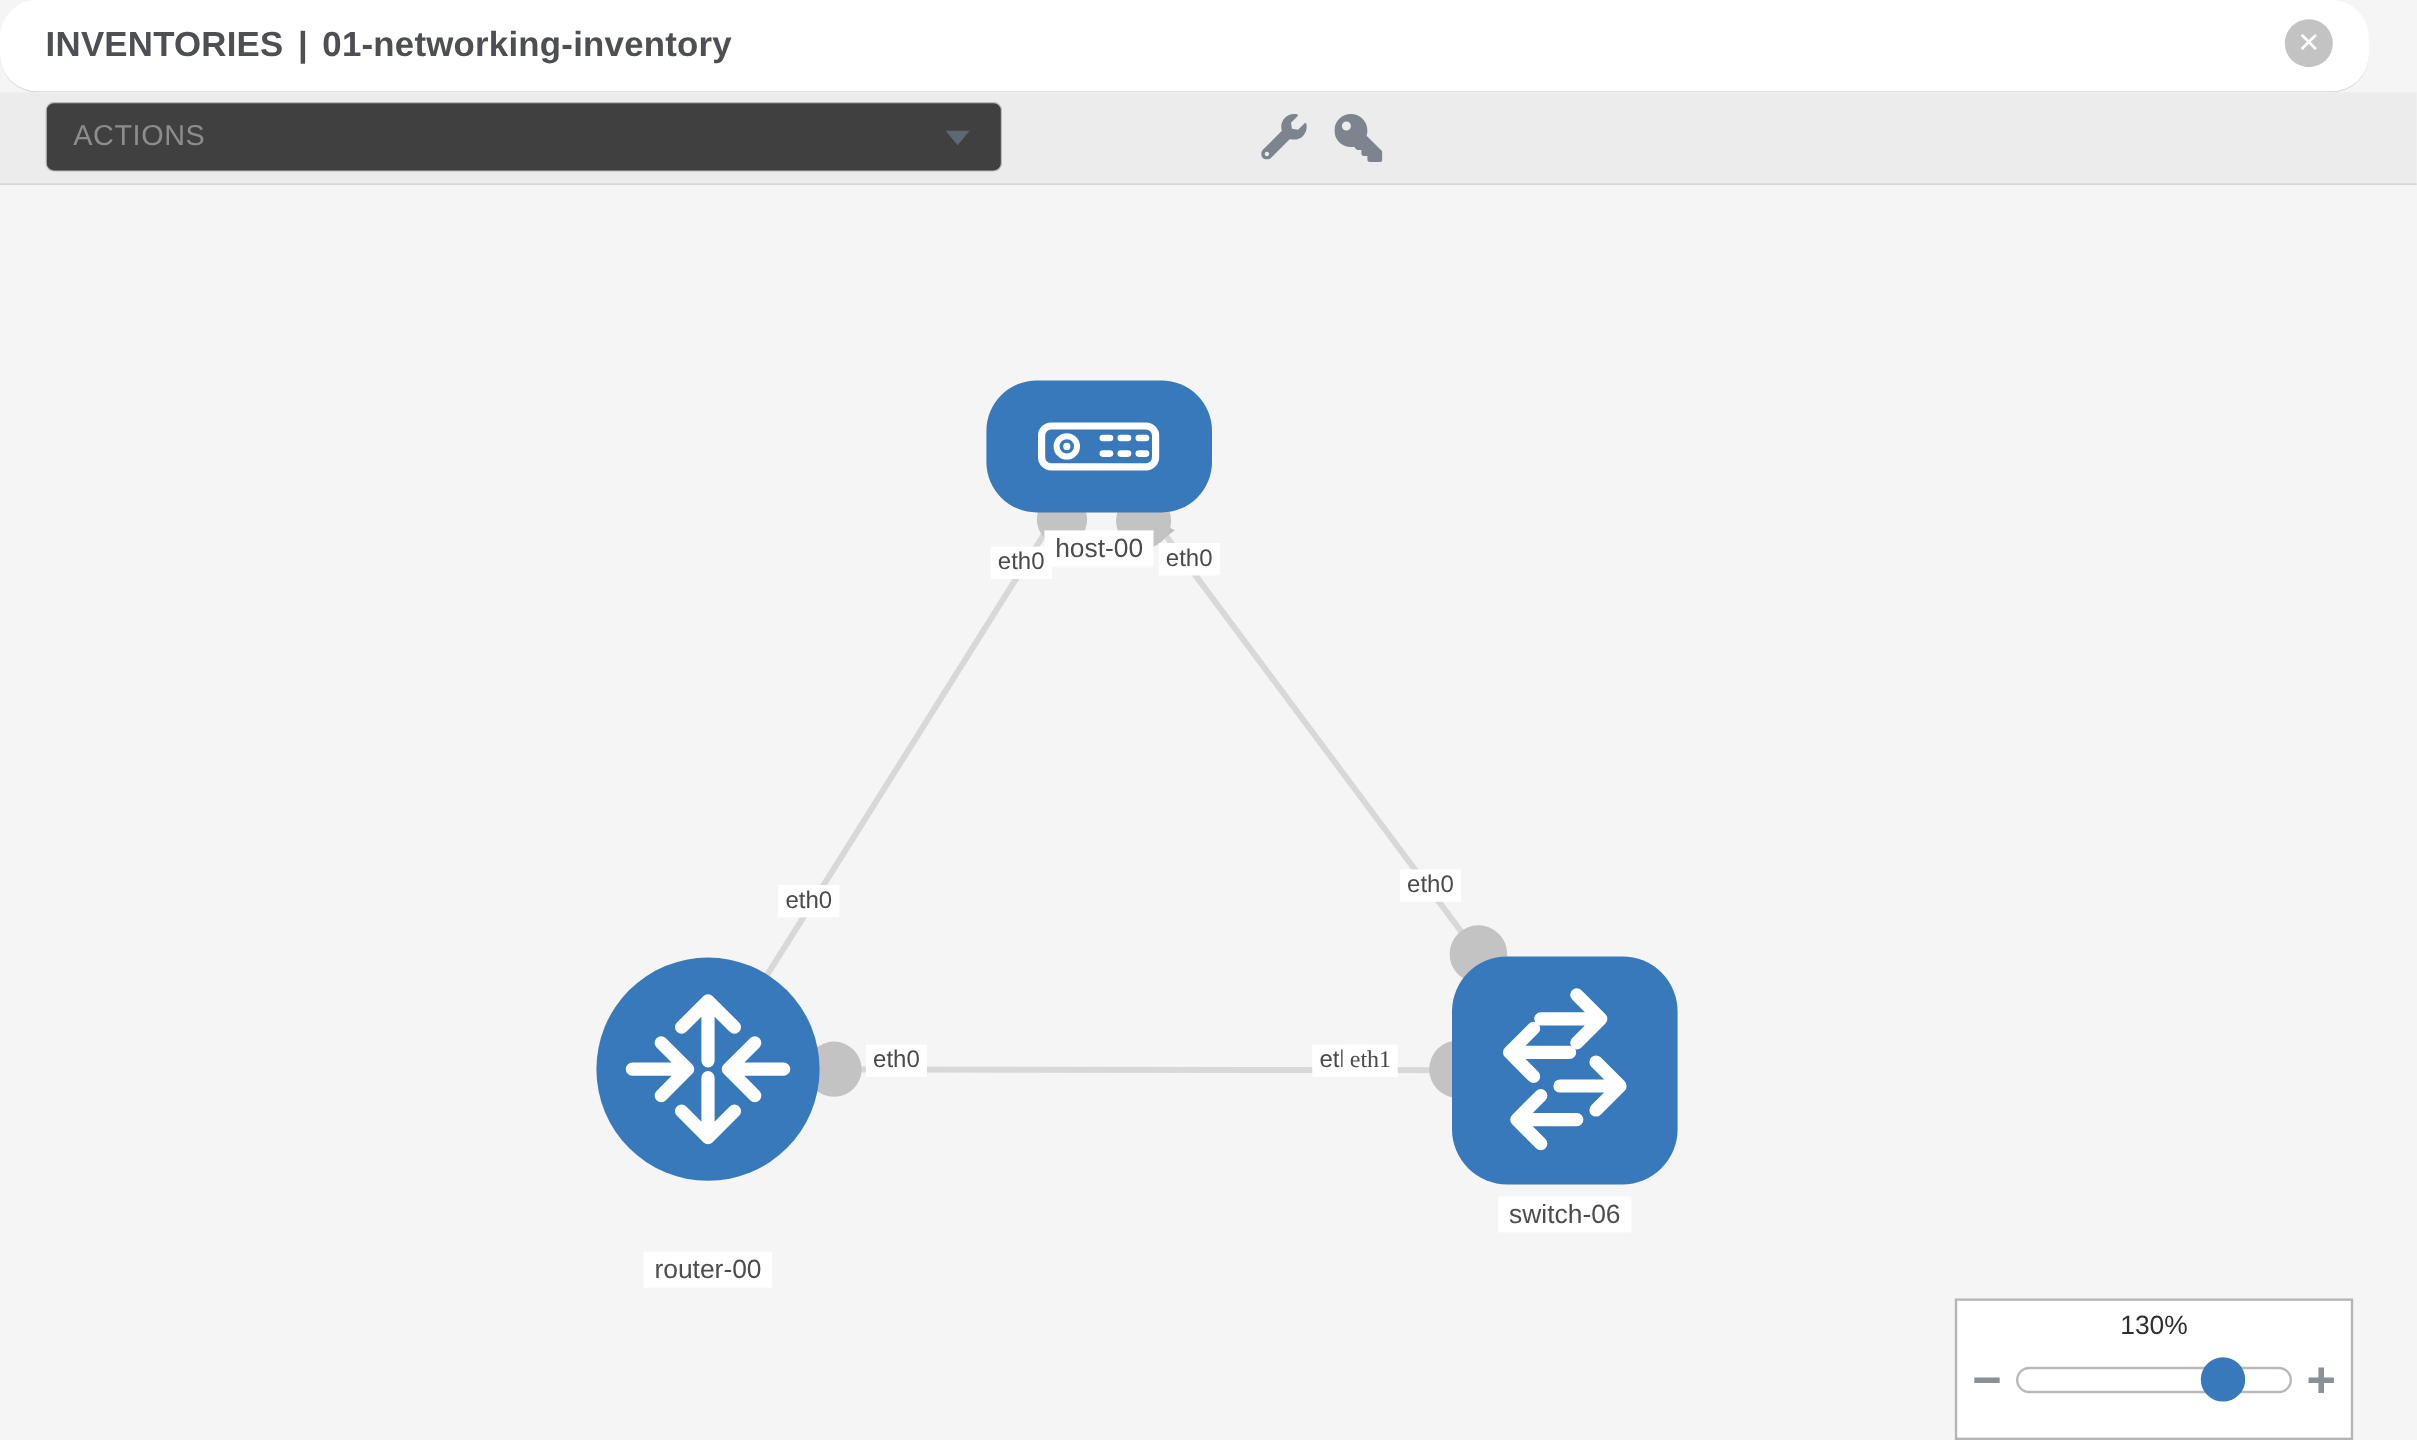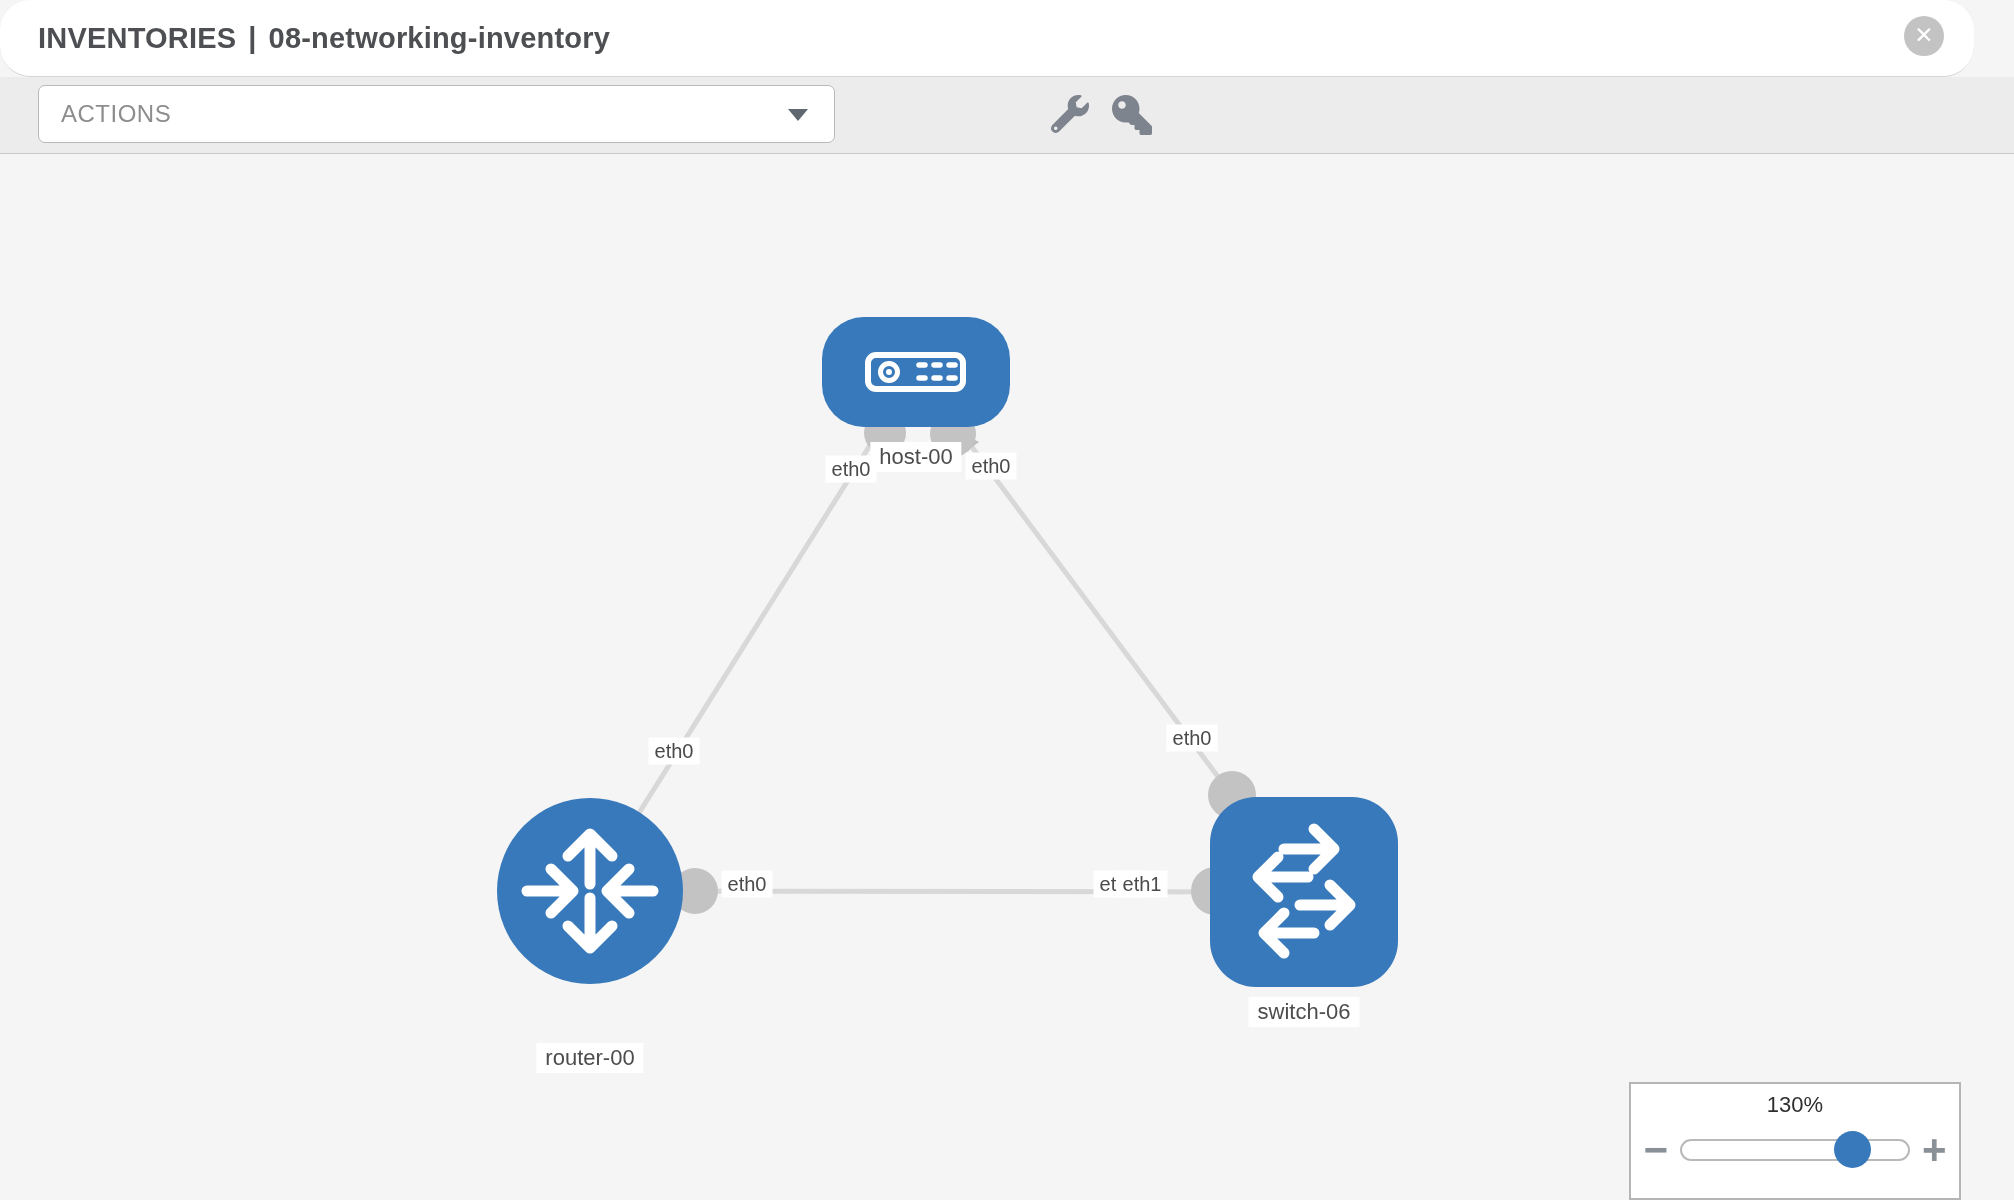--- a/index.html
+++ b/index.html
@@ -10,21 +10,21 @@
   .header{position:absolute;left:0;top:0;width:1974px;height:76px;background:#ffffff;border-bottom:1px solid #d6d6d6;border-radius:31px;}
   .page-title{position:absolute;left:38px;top:0;height:76px;display:flex;align-items:center;
     font-size:29px;font-weight:bold;color:#4d4f53;letter-spacing:.2px;}
   .page-title .sep{margin:0 12px;color:#4d4f53;}
   .close-btn{position:absolute;right:30px;top:16px;width:40px;height:40px;border-radius:50%;
     background:#c3c3c3;display:flex;align-items:center;justify-content:center;cursor:pointer;}
   .close-btn .x{color:#ffffff;font-size:23px;font-weight:bold;line-height:1;transform:translateY(-1px);}
 
   
   .toolbar{position:absolute;left:0;top:77px;width:2014px;height:76px;background:#ececec;border-bottom:1px solid #c9c9c9;}
-  .select{position:absolute;top:8px;height:58px;background:#ffffff;border:1px solid #b9b9b9;border-radius:7px;
+  .select{position:absolute;top:8px;height:58px;background:#404040;border:1px solid #b9b9b9;border-radius:7px;
     display:flex;align-items:center;box-sizing:border-box;cursor:pointer;}
   .select .select-text{margin-left:22px;font-size:24px;color:#8d8d8d;letter-spacing:.5px;}
   .select .caret{position:absolute;right:26px;top:50%;margin-top:-5px;width:0;height:0;
     border-left:10px solid transparent;border-right:10px solid transparent;border-top:12px solid #5f6771;}
   .select.actions{left:38px;width:797px;}
   .select.search{left:1183px;width:795px;}
   .tool-icon{position:absolute;top:18px;cursor:pointer;}
   .tool-icon.wrench{left:1051px;}
   .tool-icon.key{left:1112px;}
 
@@ -49,21 +49,21 @@
 </style>
 </head>
 <body>
 
 <div id="app">
 
   <div class="header">
     <div class="page-title">
       <span>INVENTORIES</span>
       <span class="sep">|</span>
-      <span>08-networking-inventory</span>
+      <span>01-networking-inventory</span>
     </div>
     <div class="close-btn">
       <span class="x">✕</span>
     </div>
   </div>
 
   <div class="toolbar">
     <div class="select actions">
       <span class="select-text">ACTIONS</span>
       <span class="caret"></span>
@@ -136,21 +136,21 @@
           <path d="M1314 933 L1268 933 M1284 913 L1264 933 L1284 953"></path>
         </g>
       </g>
     </svg>
 
     <div class="chip if-label" style="left:851px;top:315px;">eth0</div>
     <div class="chip if-label" style="left:674px;top:597px;">eth0</div>
     <div class="chip if-label" style="left:1192px;top:584px;">eth0</div>
     <div class="chip if-label" style="left:747px;top:730px;">eth0</div>
     <div class="chip if-label" style="left:1119px;top:730px;">eth0</div>
-    <div class="chip if-label" style="left:1142px;top:730px;">eth1</div>
+    <div class="chip if-label" style="left:1142px;top:730px;font-family:Liberation Serif, serif;">eth1</div>
 
     <div class="chip if-label" style="left:991px;top:312px;">eth0</div>
     <div class="chip node-label" style="left:916px;top:303px;">host-00</div>
     <div class="chip node-label" style="left:590px;top:904px;">router-00</div>
     <div class="chip node-label" style="left:1304px;top:858px;">switch-06</div>
   </div>
 
   <div class="zoom-panel">
     <div class="zoom-level">130%</div>
     <div class="zoom-row">

